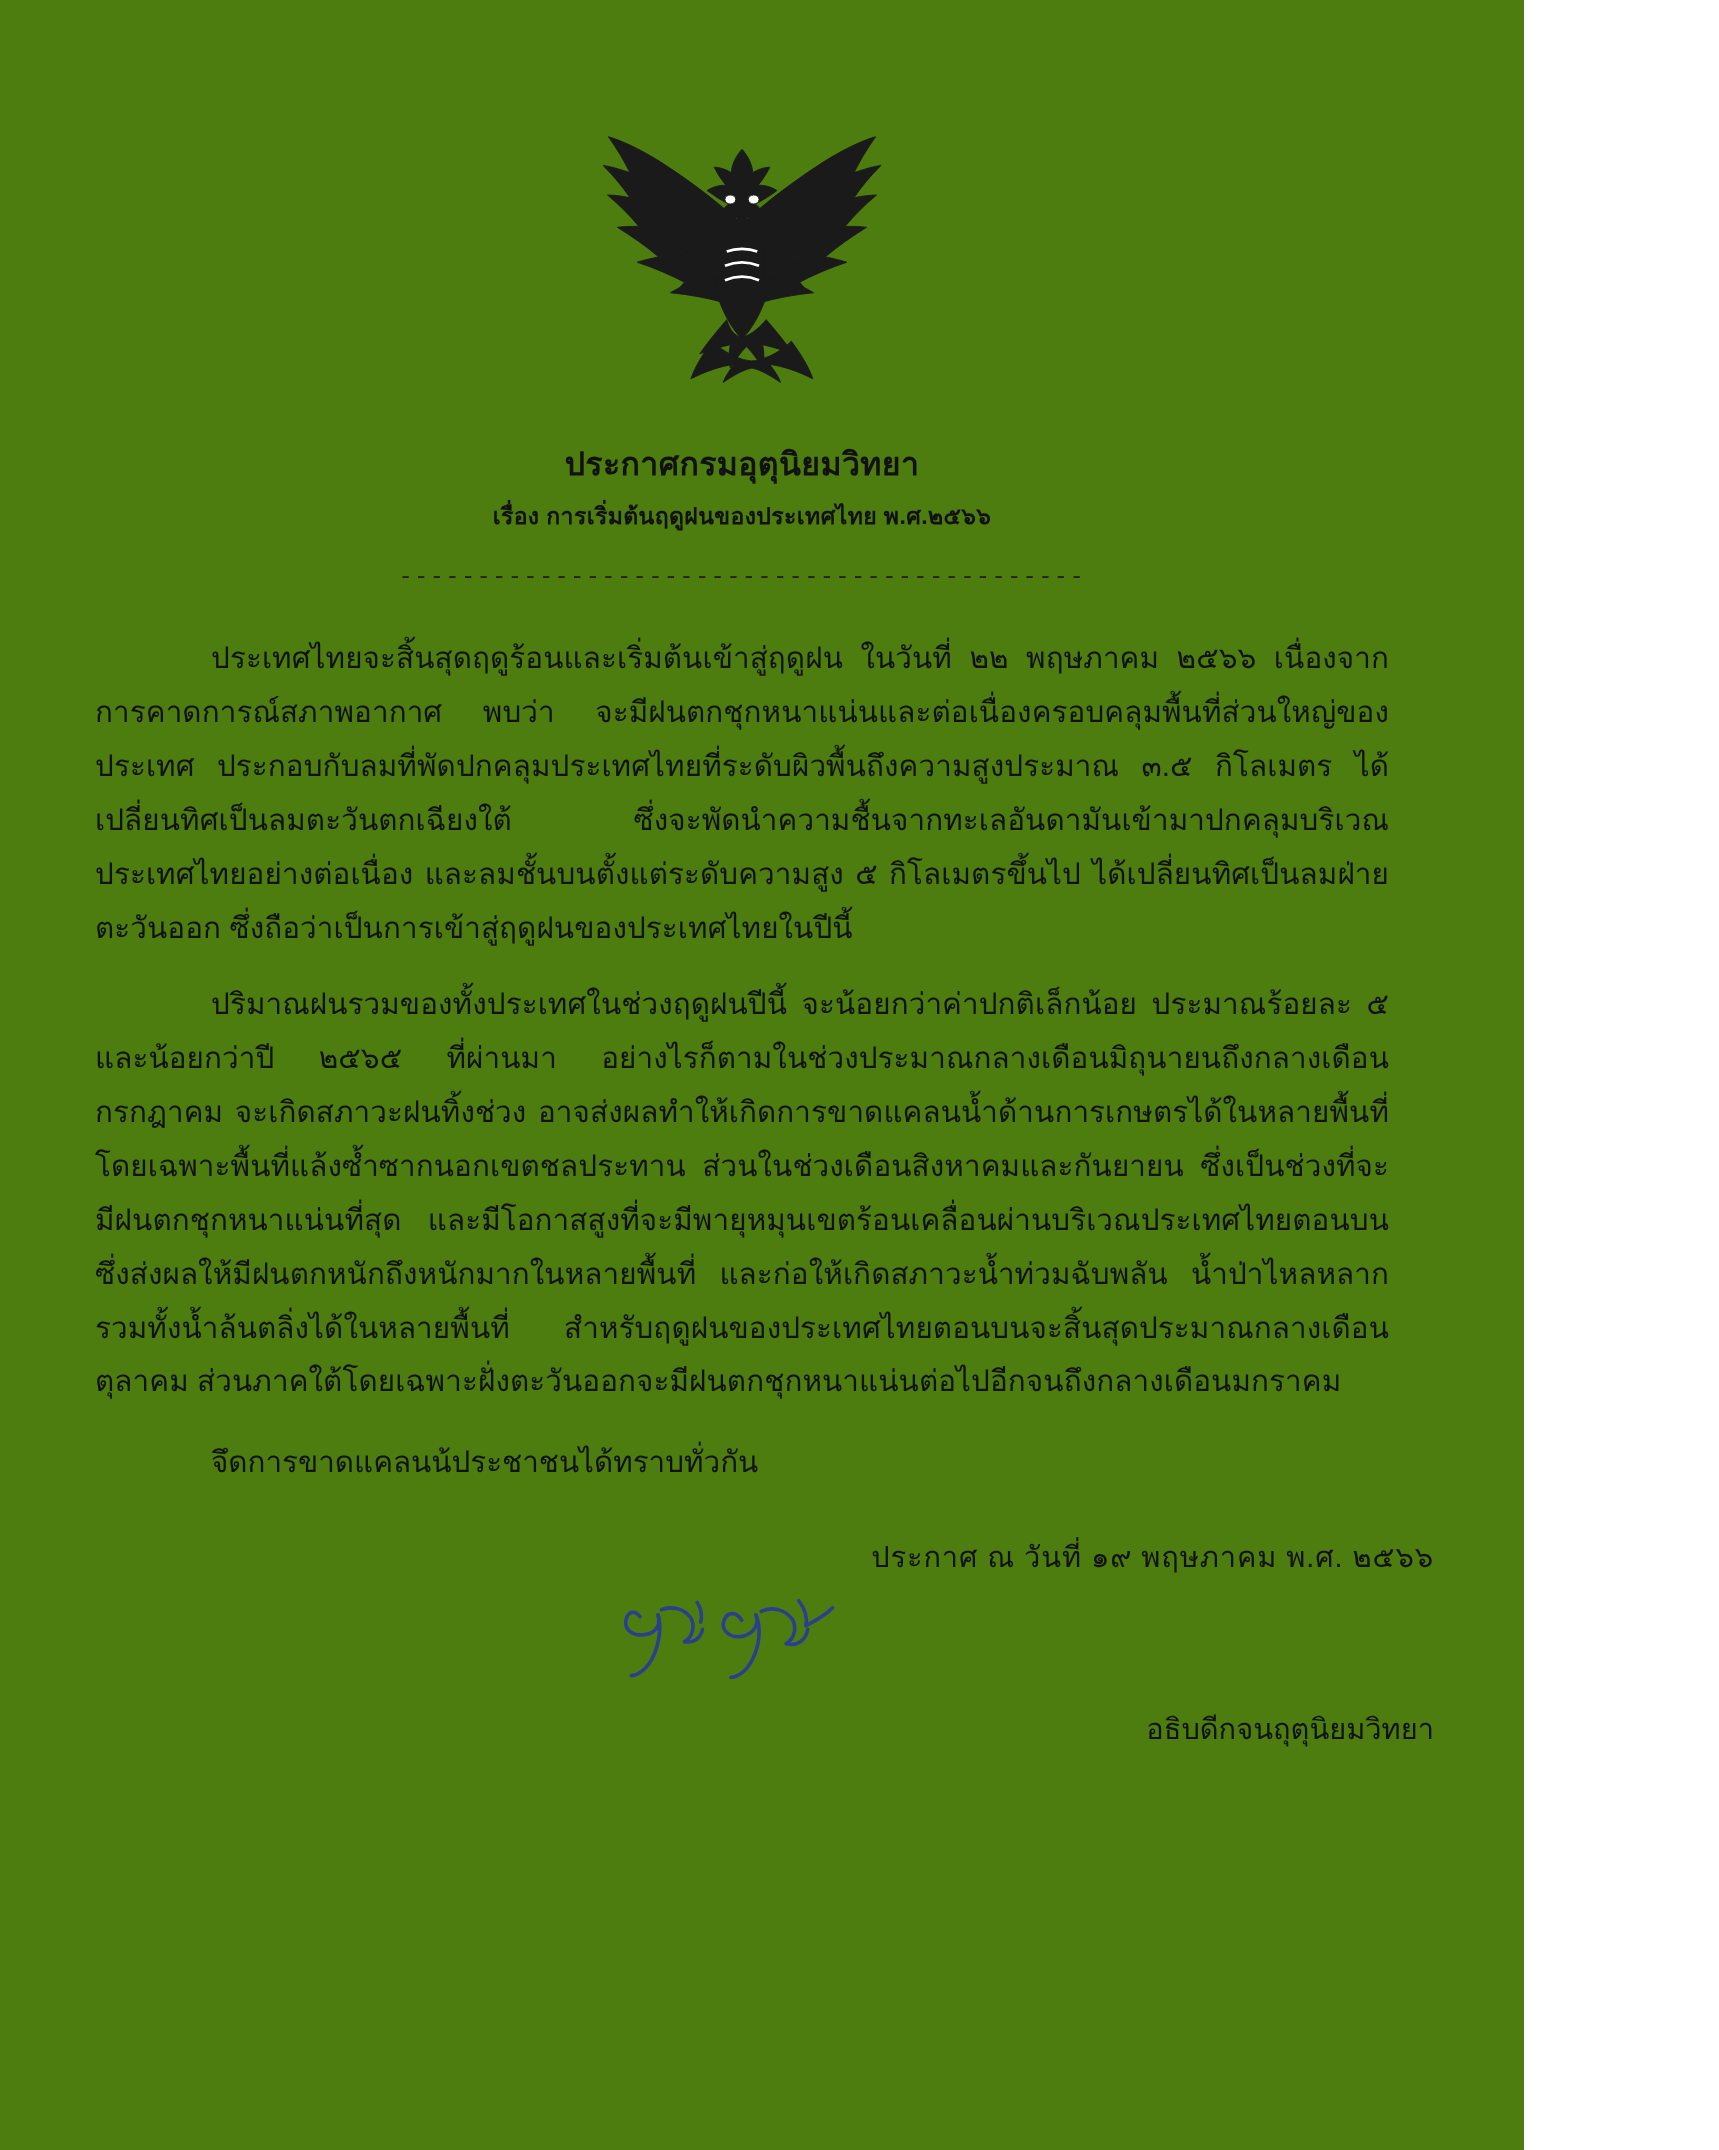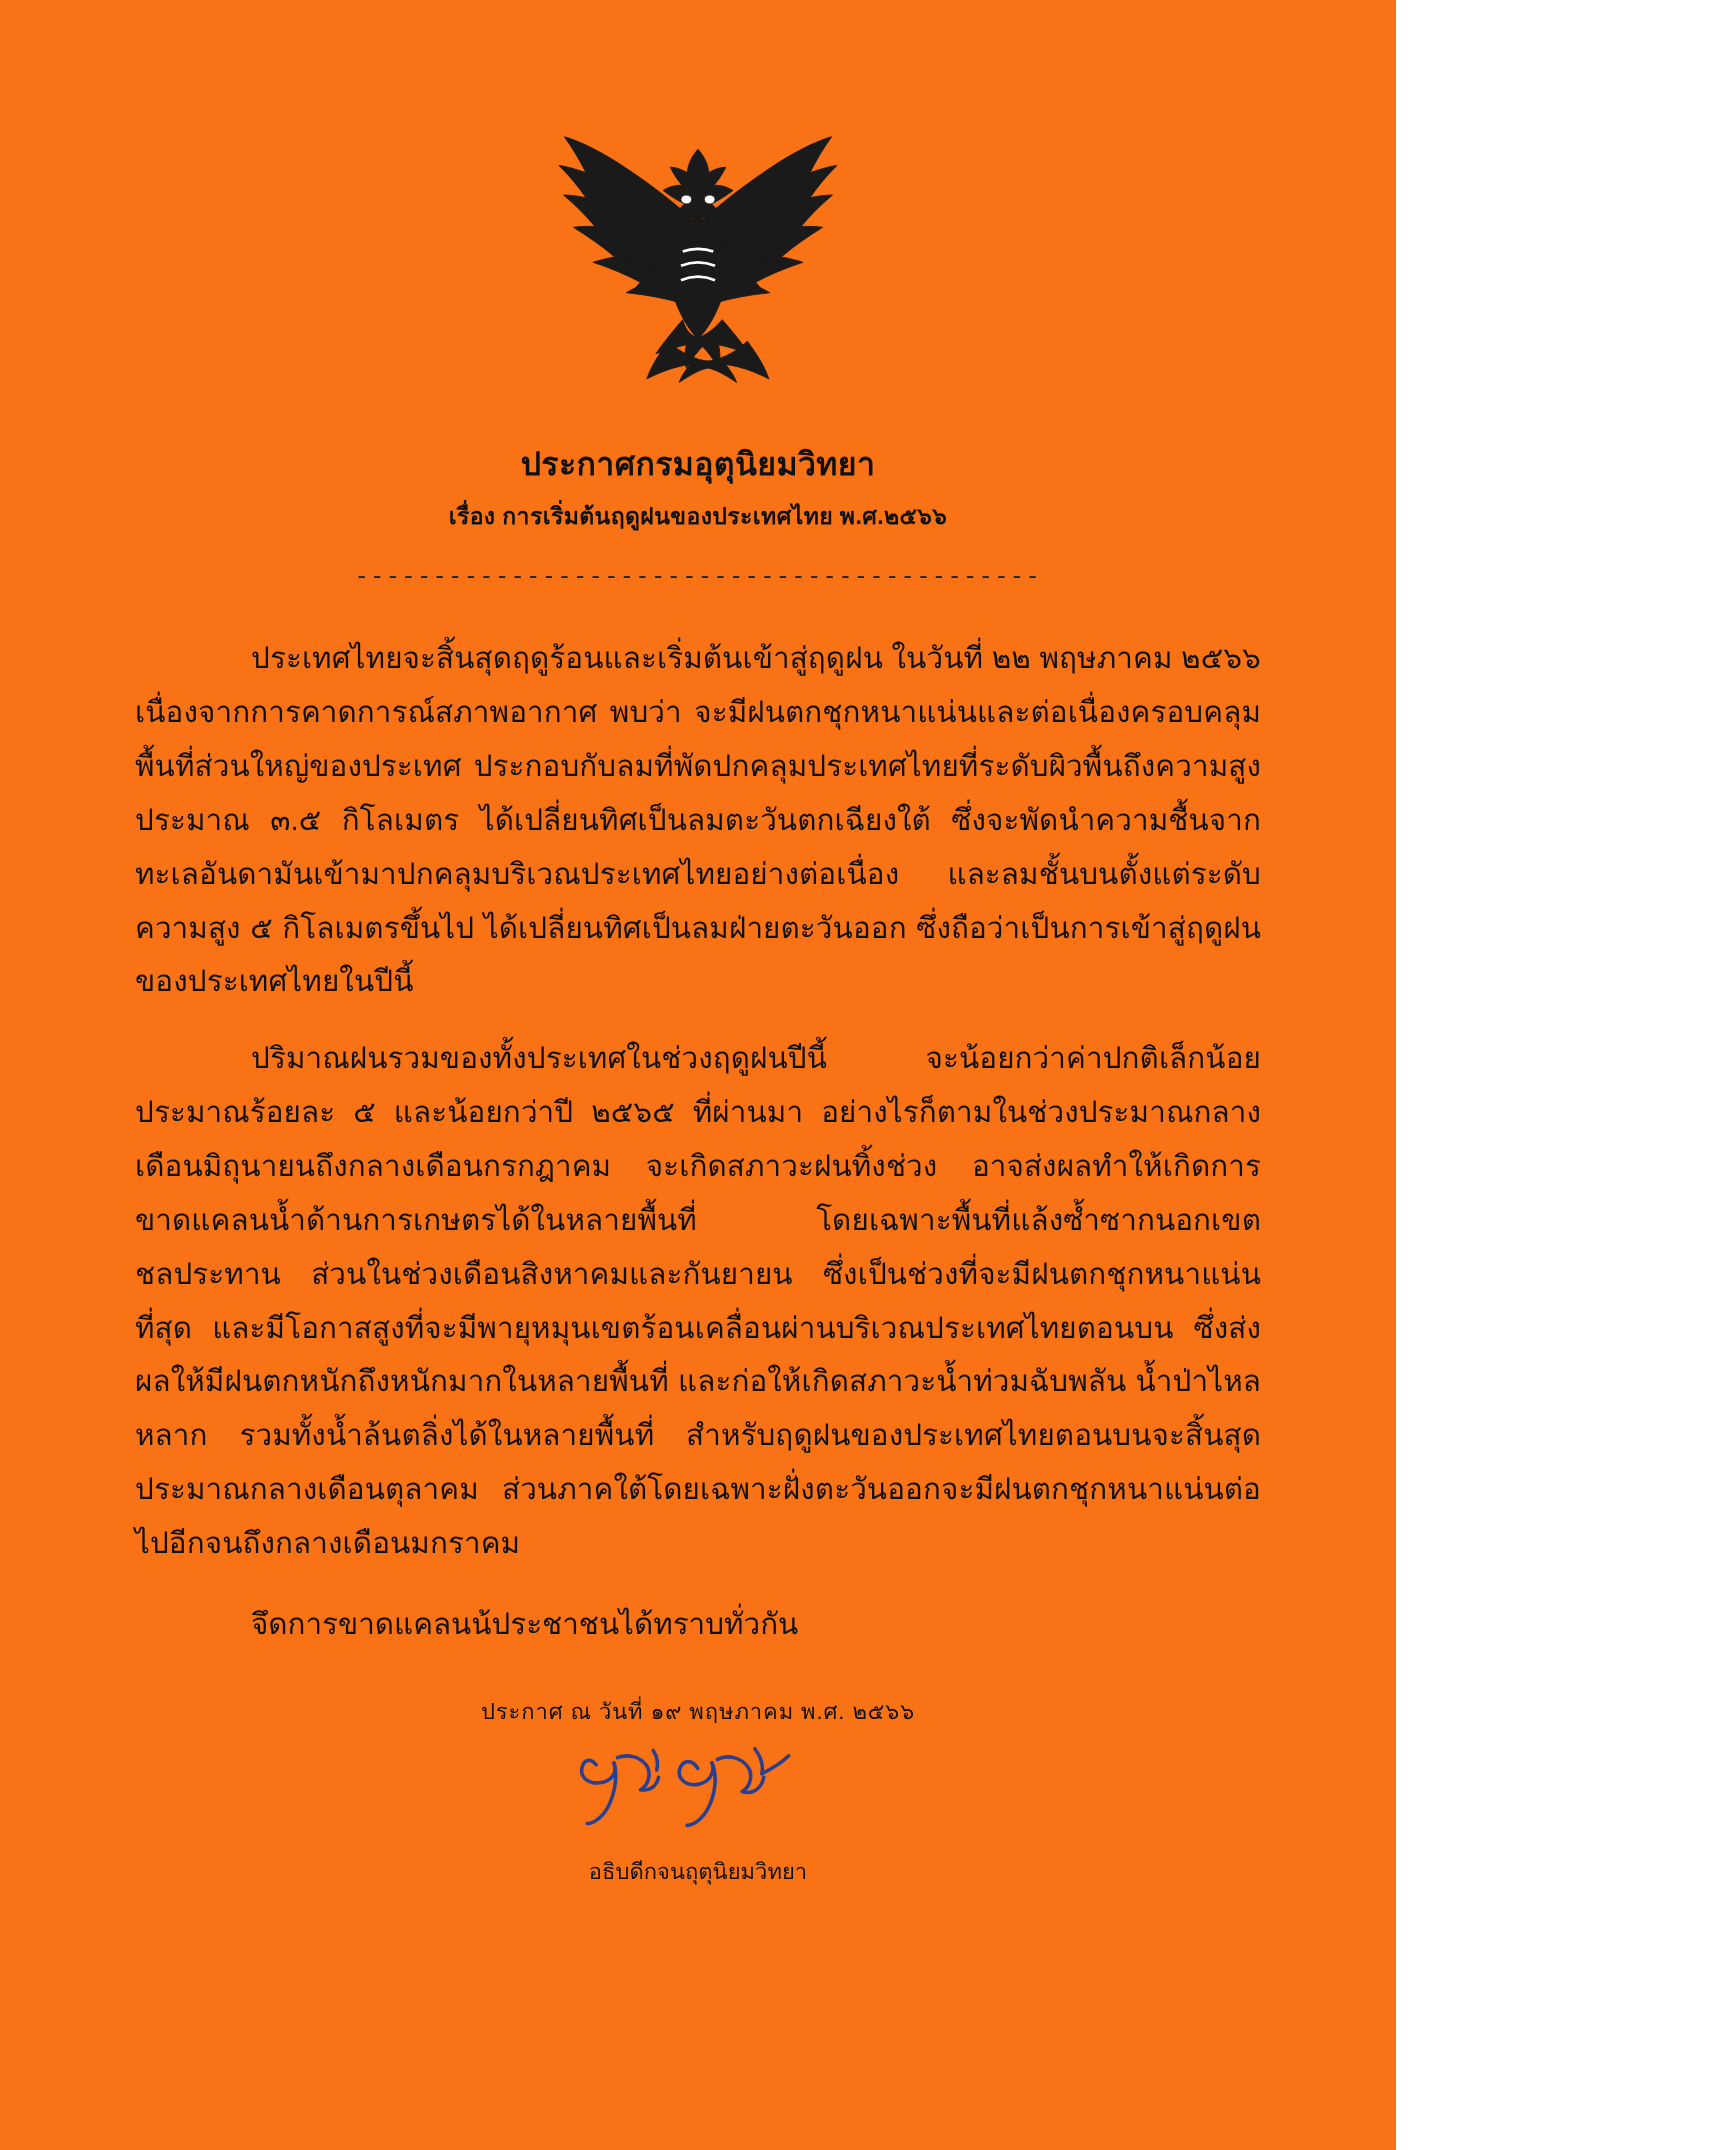--- a/index.html
+++ b/index.html
@@ -8,25 +8,25 @@
     background: #ffffff;
   }
   body {
     width: 1720px;
     min-height: 2150px;
     font-family: "Liberation Sans", "DejaVu Sans", sans-serif;
     color: #111111;
     position: relative;
   }
   .page {
-    width: 1396px;
+    width: 1524px;
     min-height: 2150px;
     box-sizing: border-box;
-    padding: 81px 90px 36px 90px;
-    background: #f97316;
+    padding: 81px 90px 36px 50px;
+    background: #4d7c0f;
     position: relative;
   }
 
   
   .emblem-wrap {
     display: flex;
     justify-content: center;
     align-items: flex-start;
     margin-top: 36px;
     margin-bottom: 54px;
@@ -84,22 +84,22 @@
     margin-top: 27px;
   }
   .closing p {
     margin: 0;
     text-indent: 116px;
   }
 
   
   .sign-block {
     margin-top: 41px;
-    text-align: center;
-    font-size: 22px;
+    text-align: right;
+    font-size: 29px;
     line-height: 1.9;
   }
   .sign-date {
     letter-spacing: 0.9px;
   }
   .signature-img {
     height: 107px;
     margin: 5.4px auto 1.8px auto;
     display: block;
   }

